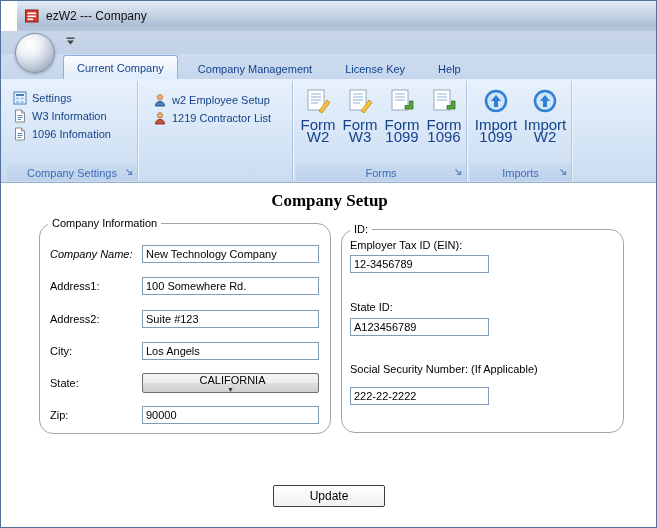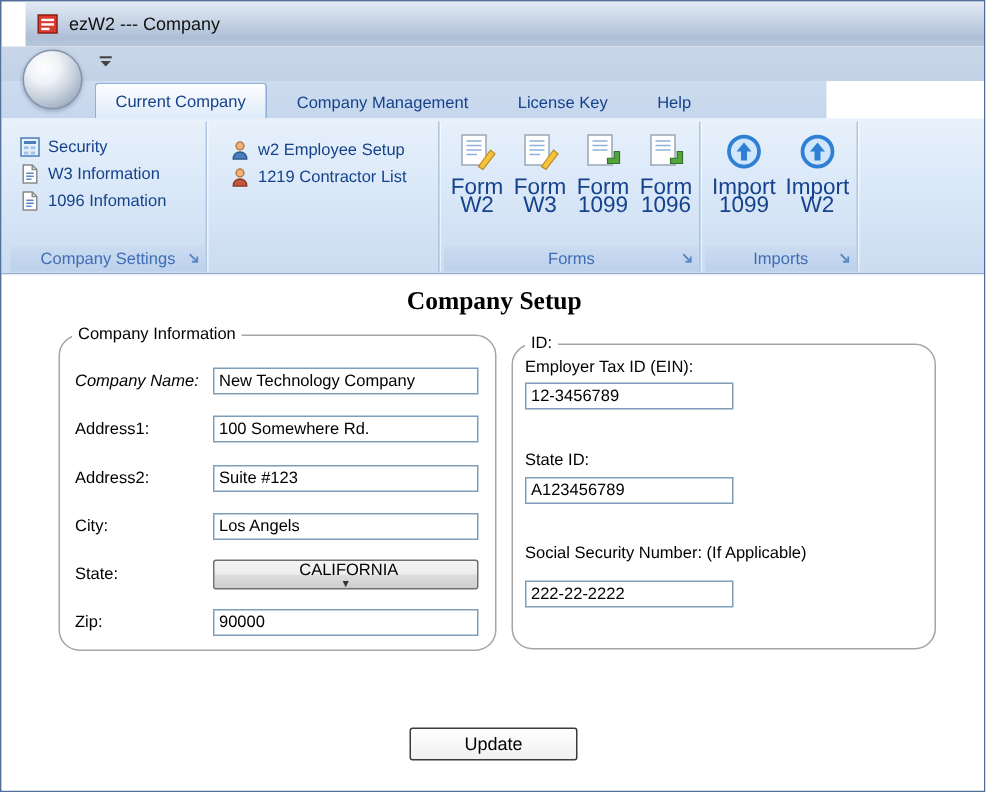--- a/index.html
+++ b/index.html
@@ -26,21 +26,21 @@
   .app-icon { margin-left: 7px; width: 16px; height: 16px; display:inline-block; }
   .title-text { margin-left: 6px; font-size: 12px; color: #111; }
 
   .qatrow {
     position: absolute; left: 0; top: 30px; width: 657px; height: 23px;
     background: linear-gradient(180deg, #c9d6e8 0%, #c2d2e7 100%);
   }
   .qat-dd { position: absolute; left: 64px; top: 6px; cursor: default; }
 
   .tabsrow {
-    position: absolute; left: 0; top: 53px; width: 550px; height: 25px;
+    position: absolute; left: 0; top: 53px; width: 657px; height: 25px;
     background: linear-gradient(180deg, #cedcf0 0%, #c5d6ec 100%);
   }
   .tabs {
     position: absolute; left: 62px; bottom: 0; display: flex; align-items: flex-end;
   }
   .tab {
     height: 21px; padding: 0 13px; margin-right: 7px;
     display: flex; align-items: center;
     font-size: 11px; color: #15428b; white-space: nowrap;
     border-radius: 3px 3px 0 0; cursor: default;
@@ -198,21 +198,21 @@
           <span>
             <svg width="14" height="14" viewBox="0 0 14 14">
               <rect x="1" y="1" width="12" height="12" fill="#e8f1fb" stroke="#4a7ebb"></rect>
               <rect x="3" y="3" width="8" height="2" fill="#4a7ebb"></rect>
               <rect x="3" y="6.5" width="3" height="2" fill="#9ec2e8"></rect>
               <rect x="7.5" y="6.5" width="3" height="2" fill="#9ec2e8"></rect>
               <rect x="3" y="10" width="3" height="2" fill="#9ec2e8"></rect>
               <rect x="7.5" y="10" width="3" height="2" fill="#9ec2e8"></rect>
             </svg>
           </span>
-          <span>Security</span>
+          <span>Settings</span>
         </div>
         <div class="small-item">
           <span>
             <svg width="14" height="14" viewBox="0 0 14 14">
               <path d="M2.5 1h6l3 3v9h-9z" fill="#ffffff" stroke="#8a8a8a"></path>
               <path d="M8.5 1v3h3" fill="none" stroke="#8a8a8a"></path>
               <line x1="4.5" y1="6.5" x2="9.5" y2="6.5" stroke="#5b87c5"></line>
               <line x1="4.5" y1="8.5" x2="9.5" y2="8.5" stroke="#5b87c5"></line>
               <line x1="4.5" y1="10.5" x2="8" y2="10.5" stroke="#5b87c5"></line>
             </svg>

